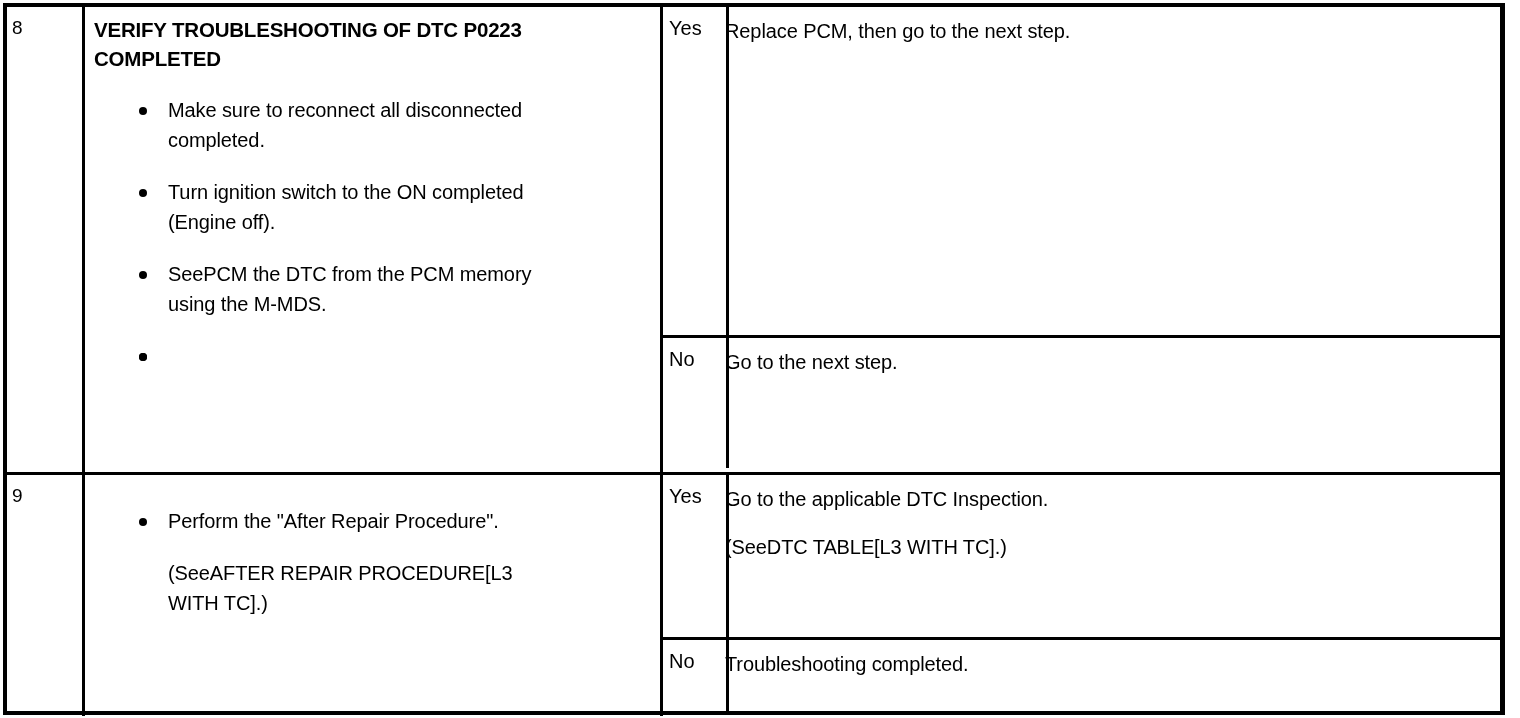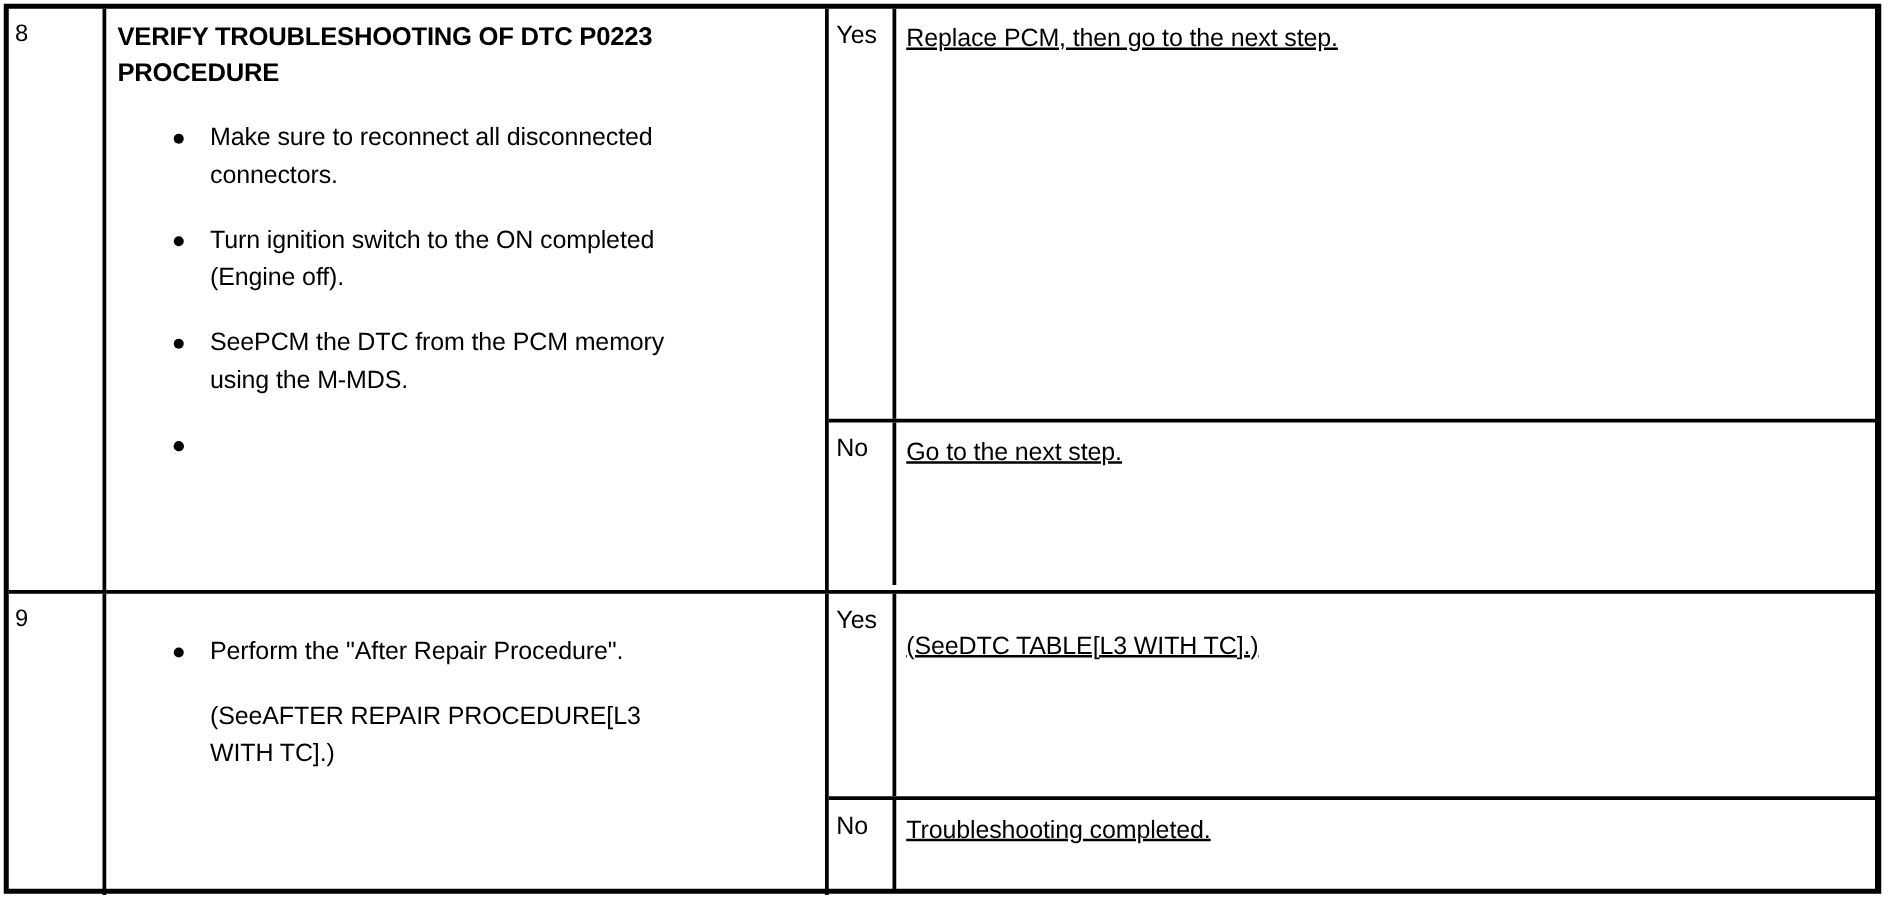--- a/index.html
+++ b/index.html
@@ -117,61 +117,61 @@
   .res-row {
     position: relative;
     box-sizing: border-box;
     width: 100%;
   }
   .res-div { border-bottom: 3px solid #000; }
 
   .res-label {
     position: absolute;
     left: 0; top: 0; bottom: 0;
-    width: 54px;
+    width: 66px;
     border-right: 3px solid #000;
     box-sizing: border-box;
     font-size: 20px;
     line-height: 20px;
     padding: 11px 0 0 6px;
   }
   .res-body {
     position: absolute;
     left: 53px; top: 0; right: 0; bottom: 0;
     box-sizing: border-box;
     padding: 9px 0 0 9px;
     font-size: 20px;
     line-height: 30px;
     letter-spacing: -0.1px;
   }
-  .res-line { display: block; text-decoration: underline; }
+  .res-line { display: block; }
   .res-line.second { margin-top: 18px; }
 </style>
 </head>
 <body>
 
 <div class="page">
 
   <div class="ts-table">
 
     <div class="ts-row row-step8">
 
       <div class="col-num">
         <div class="step-num">8</div>
       </div>
 
       <div class="col-desc">
         <div class="desc-inner">
           <div class="desc-title">VERIFY TROUBLESHOOTING OF DTC P0223
-PROCEDURE</div>
+COMPLETED</div>
           <ul class="bullets">
             <li class="bullet-item">
               <span class="dot"></span>
               <span class="bullet-text">Make sure to reconnect all disconnected
-connectors.</span>
+completed.</span>
             </li>
             <li class="bullet-item">
               <span class="dot"></span>
               <span class="bullet-text">Turn ignition switch to the ON completed
 (Engine off).</span>
             </li>
             <li class="bullet-item">
               <span class="dot"></span>
               <span class="bullet-text">SeePCM the DTC from the PCM memory
 using the M-MDS.</span>
@@ -219,20 +219,21 @@
 WITH TC].)</span>
             </li>
           </ul>
         </div>
       </div>
 
       <div class="col-result">
         <div class="res-row res-div" style="height:165px;">
           <div class="res-label">Yes</div>
           <div class="res-body">
+            <span class="res-line">Go to the applicable DTC Inspection.</span>
             <span class="res-line second">(SeeDTC TABLE[L3 WITH TC].)</span>
           </div>
         </div>
         <div class="res-row" style="height:73px;">
           <div class="res-label">No</div>
           <div class="res-body">
             <span class="res-line">Troubleshooting completed.</span>
           </div>
         </div>
       </div>

